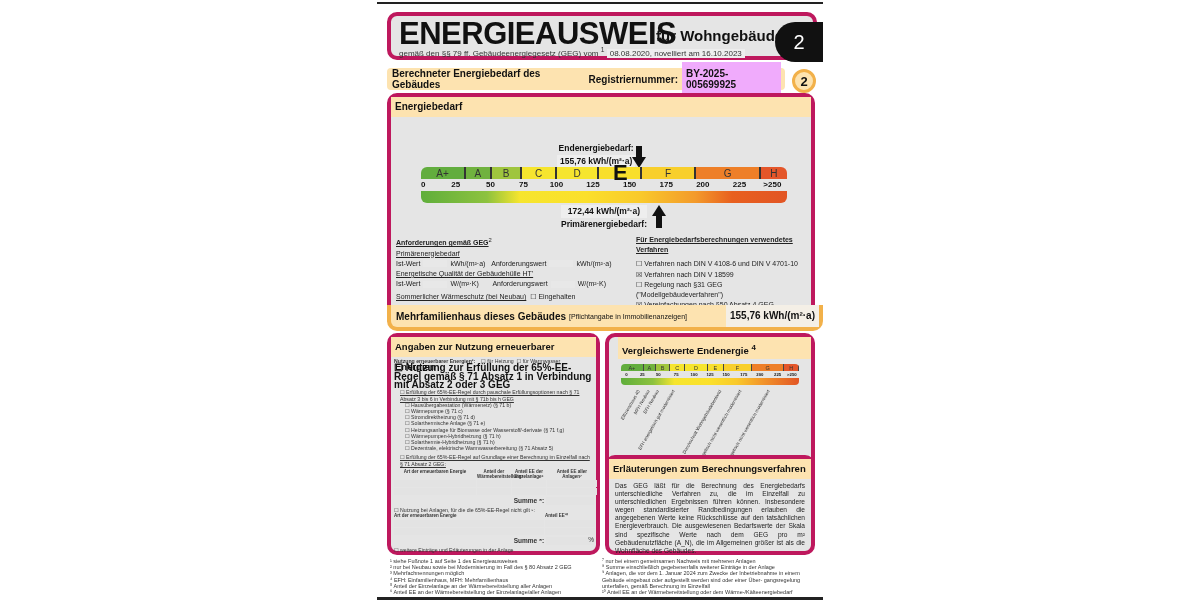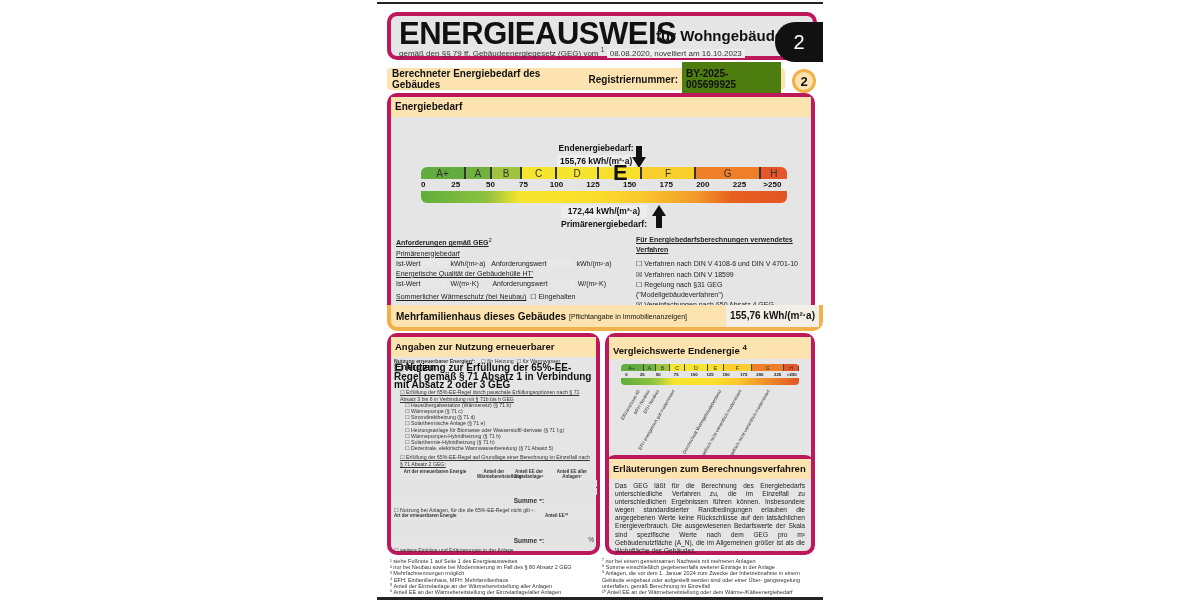--- a/index.html
+++ b/index.html
@@ -13,21 +13,21 @@
   .title-box { left:387px; top:12px; width:430px; height:48px; }
   .title-main { position:absolute; left:8px; top:0px; font-size:31px; font-weight:bold; letter-spacing:-0.5px; }
   .title-sub { position:absolute; left:265px; top:11px; font-size:15px; font-weight:bold; }
   .title-geg { position:absolute; left:8px; top:30px; font-size:8px; color:#333; }
   .title-date { background:#eee; padding:0 3px; }
   .page-tab { position:absolute; left:775px; top:22px; width:48px; height:40px; background:#111; border-radius:20px 0 0 20px; color:#fff; font-size:20px; display:flex; align-items:center; justify-content:center; }
 
   .calc-band { position:absolute; left:387px; top:68px; width:398px; height:22px; background:#fde3b0; border-radius:4px; font-size:10px; font-weight:bold; display:flex; align-items:center; }
   .calc-band .l { margin-left:5px; }
   .calc-band .reg { margin-left:auto; margin-right:4px;text-align:right; }
-  .calc-band .regval { background:#4d7c0f; padding:6px 4px; margin-right:4px; }
+  .calc-band .regval { background:#f0abfc; padding:6px 4px; margin-right:4px; }
   .circle2 { position:absolute; left:792px; top:69px; width:18px; height:18px; border:3px solid #f2b14a; border-radius:50%; background:#fde3b0; display:flex; align-items:center; justify-content:center; font-size:13px; font-weight:bold; }
 
   .eb-box { left:387px; top:93px; width:428px; height:235px; }
   .eb-title { height:20px; line-height:20px; padding-left:4px; font-size:10px; }
   .co2 { position:absolute; left:200px; top:26px; font-size:8.5px; font-weight:bold; }
   .co2 .v { background:#eee; padding:1px 4px; margin:0 3px; }
   .endlbl { position:absolute; left:166px; top:45px; font-size:8.5px; font-weight:bold; text-align:center; line-height:13px; }
   .endlbl .v { background:#eee; padding:0 3px; }
   .arrow-down { position:absolute; width:0; height:0; border-left:7px solid transparent; border-right:7px solid transparent; border-top:11px solid #111; }
   .arrow-down::before { content:""; position:absolute; left:-3px; top:-22px; width:6px; height:12px; background:#111; }
@@ -63,21 +63,21 @@
   .ren-body .ind { padding-left:6px; }
   .ren-body .ind2 { padding-left:11px; }
   .tbl { display:grid; grid-template-columns:82px 34px 34px 50px; gap:1px; margin-top:2px; }
   .tbl .h { font-size:4.5px; font-weight:bold; text-align:center; line-height:5px; }
   .tbl .c { background:#e3e3e3; height:7px; }
   .sumrow { text-align:right; font-size:6.5px; font-weight:bold; margin-top:2px; }
   .sumrow .f { display:inline-block; width:48px; height:8px; background:#e3e3e3; vertical-align:middle; text-align:right; font-weight:normal; }
   .tbl2 { display:grid; grid-template-columns:150px 50px; gap:1px; }
   .tbl2 .c { background:#e3e3e3; height:7px; }
 
-  .cmp-box { left:605px; top:333px; width:210px; height:149px; }
+  .cmp-box { left:605px; top:333px; width:210px; height:149px;padding-left:9px; }
   .cmp-title { height:22px; line-height:22px; padding-left:4px; font-size:9.5px; }
   .mscale { position:absolute; left:12px; top:27px; width:178px; height:7px; display:flex; border-radius:4px 4px 0 0; overflow:hidden; }
   .mscale .seg { font-size:5.5px; border-right:1px solid #444; }
   .mticks { position:absolute; left:12px; top:35px; width:178px; height:6px; font-size:4.3px; font-weight:bold; }
   .mticks span { position:absolute; transform:translateX(-50%); }
   .mgrad { position:absolute; left:12px; top:41px; width:178px; height:7px; border-radius:0 0 4px 4px; background:linear-gradient(90deg,#5fae3b 0%,#8dc23f 18%,#f6e52e 30%,#fbe02b 50%,#f9c92b 65%,#f39a2b 78%,#e25524 100%); }
   .rot { position:absolute; font-size:4.6px; color:#333; transform-origin:right top; transform:rotate(-60deg); white-space:nowrap; text-align:right; line-height:5px; }
 
   .exp-box { left:605px; top:455px; width:210px; height:100px; }
   .exp-title { height:20px; line-height:20px; padding-left:4px; font-size:9.5px; }

